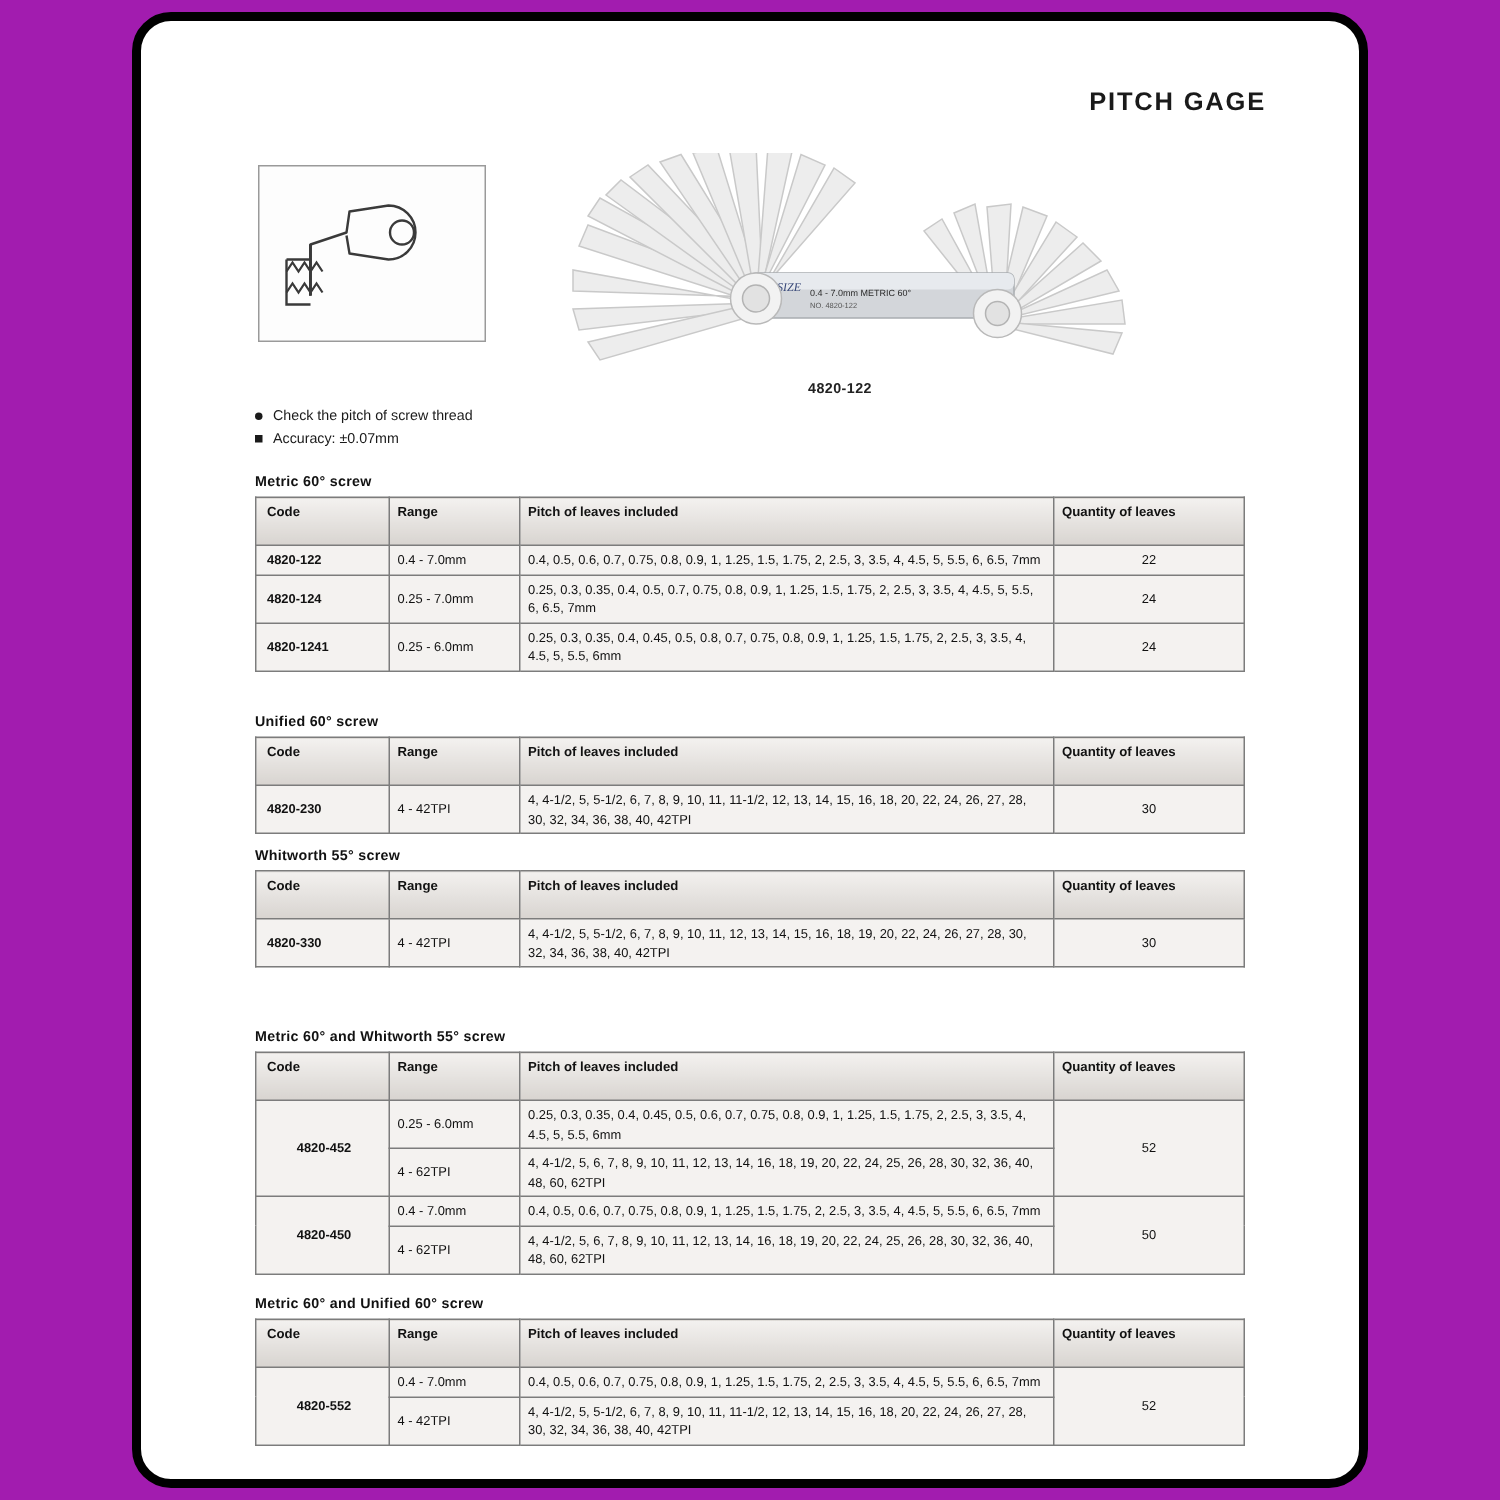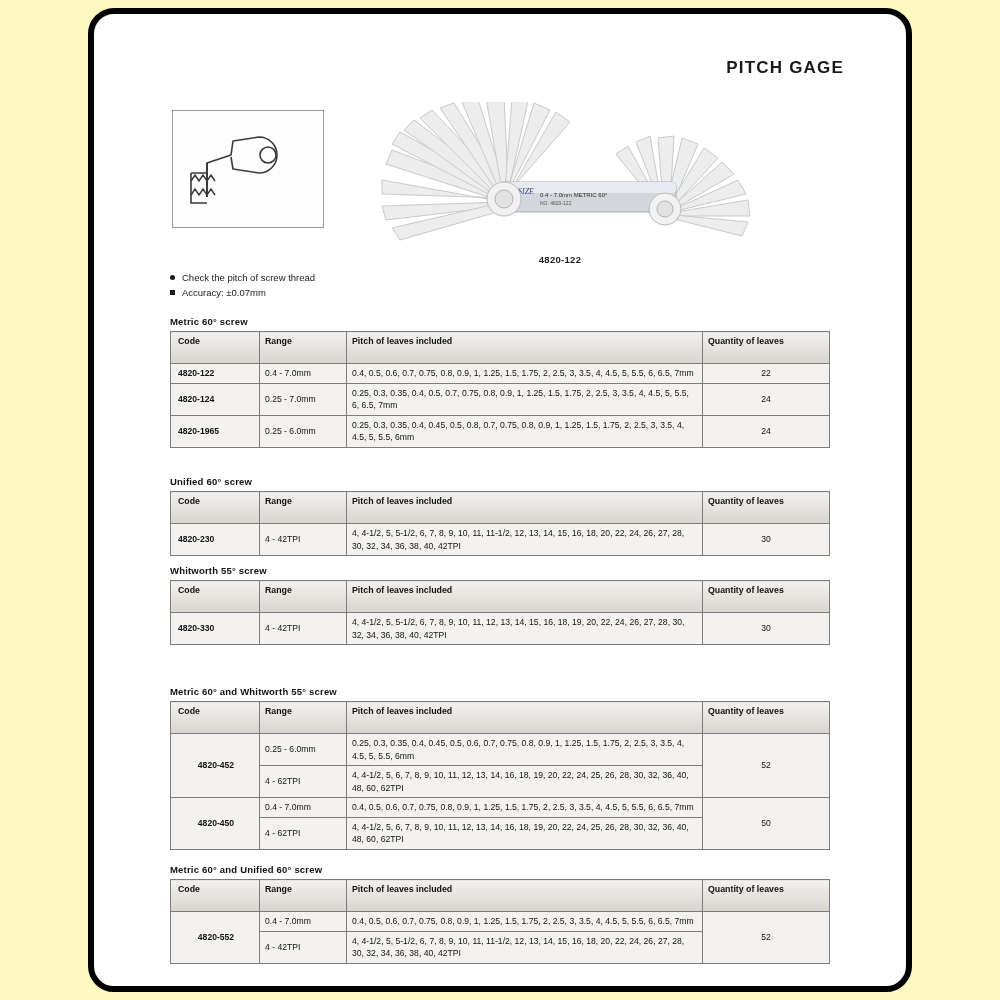--- a/index.html
+++ b/index.html
@@ -7,21 +7,21 @@
     padding: 0;
     background: #ffffff;
     width: 1000px;
     height: 1000px;
     font-family: "Liberation Sans", sans-serif;
   }
   #page {
     position: relative;
     width: 1000px;
     height: 1000px;
-    background: #fef9c3;
+    background: #a21caf;
     overflow: hidden;
   }
   
   .frame {
     position: absolute;
     left: 88px;
     top: 8px;
     width: 824px;
     height: 984px;
     border: 6px solid #000000;
@@ -251,21 +251,21 @@
             <td class="c-pitch">0.4, 0.5, 0.6, 0.7, 0.75, 0.8, 0.9, 1, 1.25, 1.5, 1.75, 2, 2.5, 3, 3.5, 4, 4.5, 5, 5.5, 6, 6.5, 7mm</td>
             <td class="c-qty">22</td>
           </tr>
           <tr>
             <td class="c-code">4820-124</td>
             <td class="c-range">0.25 - 7.0mm</td>
             <td class="c-pitch">0.25, 0.3, 0.35, 0.4, 0.5, 0.7, 0.75, 0.8, 0.9, 1, 1.25, 1.5, 1.75, 2, 2.5, 3, 3.5, 4, 4.5, 5, 5.5, 6, 6.5, 7mm</td>
             <td class="c-qty">24</td>
           </tr>
           <tr>
-            <td class="c-code">4820-1965</td>
+            <td class="c-code">4820-1241</td>
             <td class="c-range">0.25 - 6.0mm</td>
             <td class="c-pitch">0.25, 0.3, 0.35, 0.4, 0.45, 0.5, 0.8, 0.7, 0.75, 0.8, 0.9, 1, 1.25, 1.5, 1.75, 2, 2.5, 3, 3.5, 4, 4.5, 5, 5.5, 6mm</td>
             <td class="c-qty">24</td>
           </tr>
         </tbody>
       </table>
     </div>
 
     <div class="sect" style="top:462px;">
       <div class="sect-title">Unified 60° screw</div>

